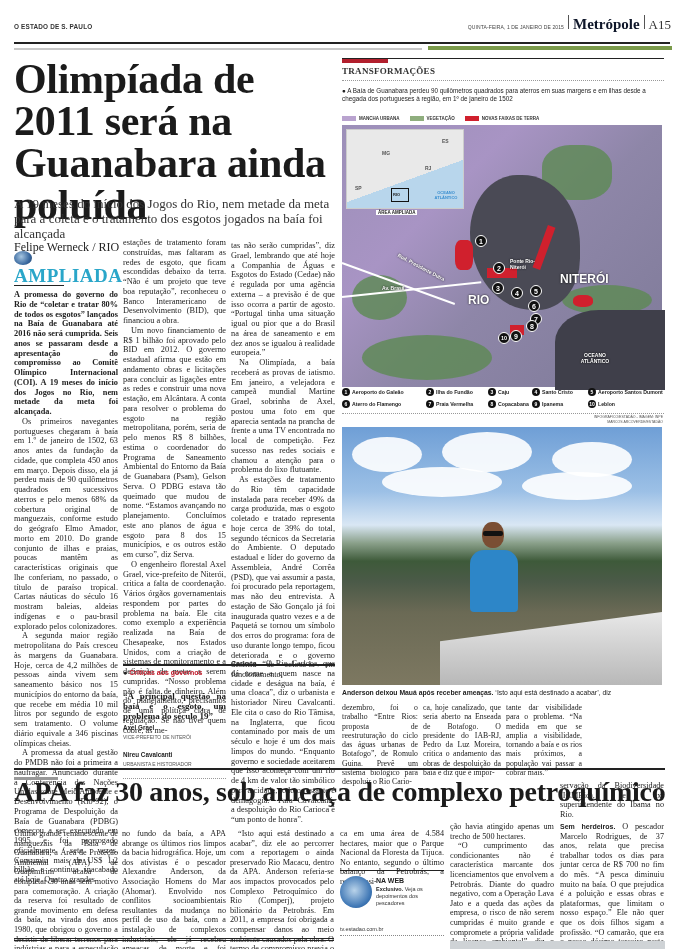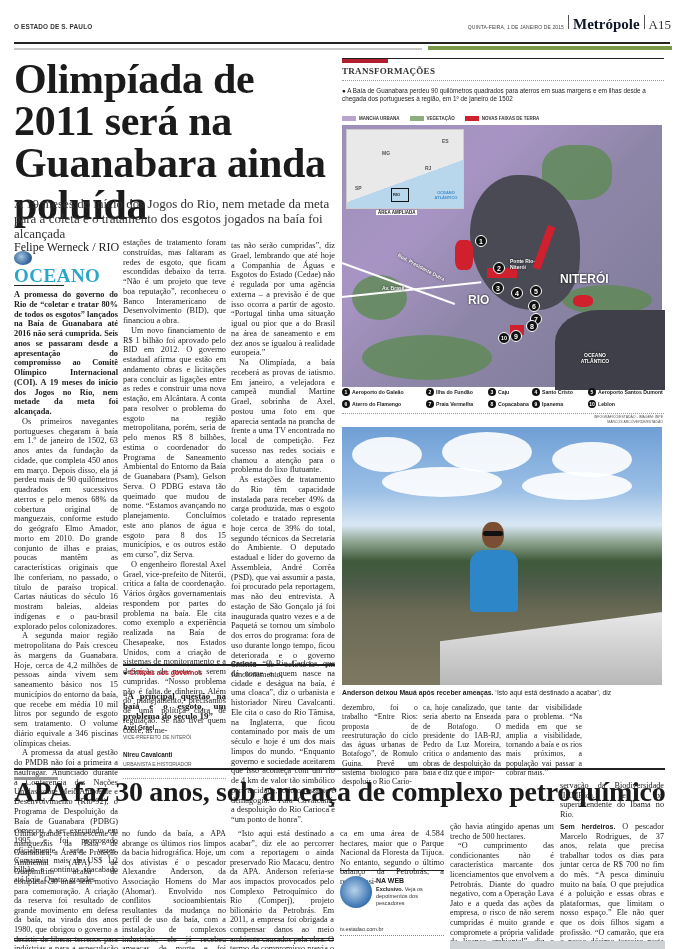--- a/index.html
+++ b/index.html
@@ -103,21 +103,21 @@
   <span class="hdr-page">A15</span>
 </div>
 <div class="abs rule-top"></div>
 <div class="abs rule-grey2"></div>
 <div class="abs rule-green"></div>
 
 <h1 class="abs headline">Olimpíada de 2011 será na Guanabara ainda poluída</h1>
 <div class="abs deck">A 19 meses do início dos Jogos do Rio, nem metade da meta para a coleta e o tratamento dos esgotos jogados na baía foi alcançada</div>
 <div class="abs byline"><span>Felipe Werneck</span> <span>/ RIO</span></div>
 <div class="abs globe"></div>
-<div class="abs planeta">OCEANO</div>
+<div class="abs planeta">AMPLIADA</div>
 <div class="abs planeta-rule"></div>
 
 <div class="col col-1">
   <p class="noind lead">A promessa do governo do Rio de “coletar e tratar 80% de todos os esgotos” lançados na Baía de Guanabara até 2016 não será cumprida. Seis anos se passaram desde a apresentação do compromisso ao Comitê Olímpico Internacional (COI). A 19 meses do início dos Jogos no Rio, nem metade da meta foi alcançada.</p>
   <p>Os primeiros navegantes portugueses chegaram à baía em 1.º de janeiro de 1502, 63 anos antes da fundação da cidade, que completa 450 anos em março. Depois disso, ela já perdeu mais de 90 quilômetros quadrados em sucessivos aterros e pelo menos 68% da cobertura original de manguezais, conforme estudo do geógrafo Elmo Amador, morto em 2010. Do grande conjunto de ilhas e praias, poucas mantêm as características originais que lhe conferiam, no passado, o título de paraíso tropical. Cartas náuticas do século 16 mostram baleias, aldeias indígenas e o pau-brasil explorado pelos colonizadores.</p>
   <p>A segunda maior região metropolitana do País cresceu às margens da Guanabara. Hoje, cerca de 4,2 milhões de pessoas ainda vivem sem saneamento básico nos 15 municípios do entorno da baía, que recebe em média 10 mil litros por segundo de esgoto sem tratamento. O volume diário equivale a 346 piscinas olímpicas cheias.</p>
   <p>A promessa da atual gestão do PMDB não foi a primeira a naufragar. Anunciado durante a Conferência das Nações Unidas sobre Meio Ambiente e Desenvolvimento (Rio-92), o Programa de Despoluição da Baía de Guanabara (PDBG) começou a ser executado em 1995 e foi prorrogado oficialmente sete vezes. Consumiu mais de US$ 1,2 bilhão e continua inacabado até hoje. Quatro grandes</p>
 </div>
 <div class="col col-2">
   <p class="noind">estações de tratamento foram construídas, mas faltaram as redes de esgoto, que ficam escondidas debaixo da terra. “Não é um projeto que teve boa reputação”, reconheceu o Banco Interamericano de Desenvolvimento (BID), que financiou a obra.</p>

